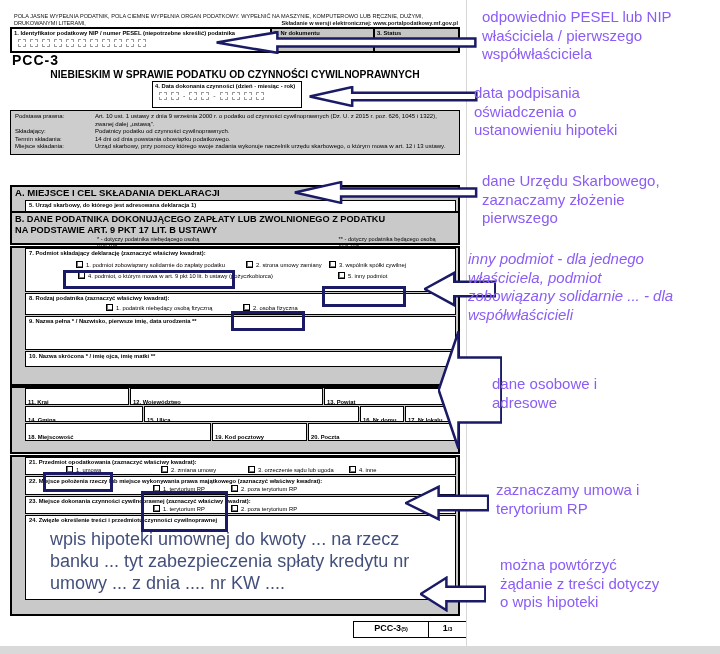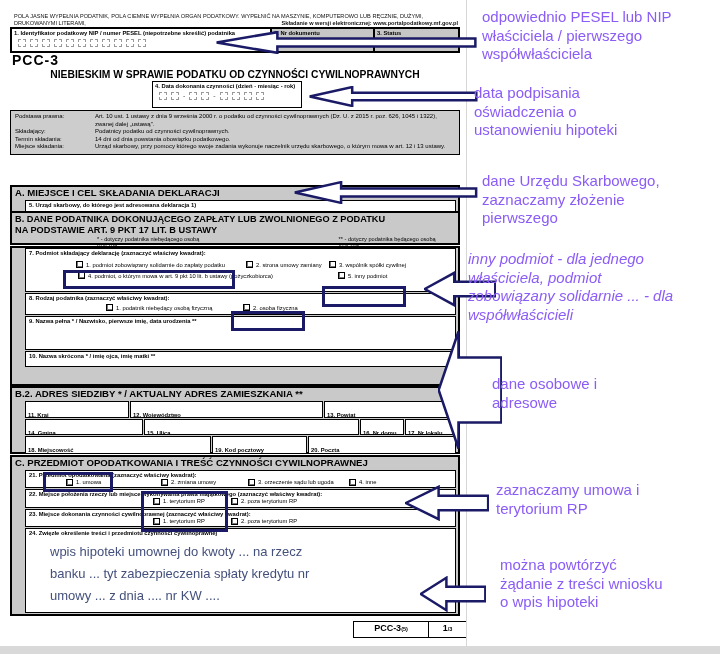--- a/index.html
+++ b/index.html
@@ -40,21 +40,21 @@
   .opt { position:absolute; top:1px; display:flex; align-items:center; gap:3px; font-size:5.8px; white-space:nowrap; }
   .cb { width:7px; height:7px; border:1px solid #000; background:#fff; flex:none; box-shadow:inset 1px -1px 0 #777; }
   .bnotes { display:flex; font-size:5.6px; padding:0 3px 2px 3px; }
   .bnote-l { margin-left:82px; }
   .bnote-r { margin-left:120px; }
 
   .addr-row { display:flex; margin:0 2px 1px 13px; }
   .acell { border:1px solid #000; background:#fff; margin-right:1px; padding:1px 2px; }
   .acell:last-child { margin-right:0; }
 
-  #f24text { font-size:13px; line-height:22px; color:#44507c; padding:5px 0 0 21px; }
+  #f24text { font-size:18px; line-height:22px; color:#44507c; padding:5px 0 0 21px; }
 
   #footer { display:flex; }
   .fcell { border:1.5px solid #000; background:#fff; font-weight:bold; font-size:9px; line-height:13px; text-align:center; height:17px; }
   .fcell-code { width:75px; border-right:none; }
   .fcell-page { width:39px; }
   .sub { font-size:5.5px; font-weight:bold; }
 
   .hlbox { border:3px solid #1a1a66; background:transparent; }
   .note { font-size:15px; line-height:18.5px; color:#8b5cf6; }
   .graybar { background:#d9d9d9; }
@@ -204,41 +204,39 @@
     </div>
     <div class="fieldbox" style="height:34px;">
       <div class="flabel">9. Nazwa pełna * / Nazwisko, pierwsze imię, data urodzenia **</div>
     </div>
     <div class="fieldbox" style="height:16px;">
       <div class="flabel">10. Nazwa skrócona * / imię ojca, imię matki **</div>
     </div>
   </div>
 
   <div class="section" style="top:386px;height:68px;">
-    <div class="sechdr">B.2. ADRES SIEDZIBY * / AKTUALNY ADRES ZAMIESZKANIA **</div>
     <div class="addr-row" style="height:17px;">
       <div class="acell" style="width:104px;"><span class="flabel">11. Kraj</span></div>
       <div class="acell" style="width:193px;"><span class="flabel">12. Województwo</span></div>
       <div class="acell" style="flex:1;"><span class="flabel">13. Powiat</span></div>
     </div>
     <div class="addr-row" style="height:16px;">
       <div class="acell" style="width:118px;"><span class="flabel">14. Gmina</span></div>
       <div class="acell" style="width:215px;"><span class="flabel">15. Ulica</span></div>
       <div class="acell" style="width:44px;"><span class="flabel">16. Nr domu</span></div>
       <div class="acell" style="flex:1;"><span class="flabel">17. Nr lokalu</span></div>
     </div>
     <div class="addr-row" style="height:18px;">
       <div class="acell" style="width:186px;"><span class="flabel">18. Miejscowość</span></div>
       <div class="acell" style="width:95px;"><span class="flabel">19. Kod pocztowy</span></div>
       <div class="acell" style="flex:1;"><span class="flabel">20. Poczta</span></div>
     </div>
   </div>
 
   <div class="section" style="top:455px;height:161px;">
-    <div class="sechdr">C. PRZEDMIOT OPODATKOWANIA I TREŚĆ CZYNNOŚCI CYWILNOPRAWNEJ</div>
     <div class="fieldbox" style="height:18px;">
       <div class="flabel">21. Przedmiot opodatkowania (zaznaczyć właściwy kwadrat):</div>
       <div class="optrow" style="height:10px;">
         <span class="opt" style="left:37px;">
             <span class="cb"></span>
             <span>1. umowa</span>
           </span>
         <span class="opt" style="left:132px;">
             <span class="cb"></span>
             <span>2. zmiana umowy</span>
@@ -336,14 +334,14 @@
 pierwszego</div>
 <div class="abs note ml" style="left:468px;top:250px;font-style:italic;">inny podmiot - dla jednego
 właściciela, podmiot
 zobowiązany solidarnie ... - dla
 współwłaścicieli</div>
 <div class="abs note ml" style="left:492px;top:375px;">dane osobowe i
 adresowe</div>
 <div class="abs note ml" style="left:496px;top:481px;">zaznaczamy umowa i
 terytorium RP</div>
 <div class="abs note ml" style="left:500px;top:556px;">można powtórzyć
-żądanie z treści wniosku
+żądanie z treści dotyczy
 o wpis hipoteki</div>
 
 </body></html>

